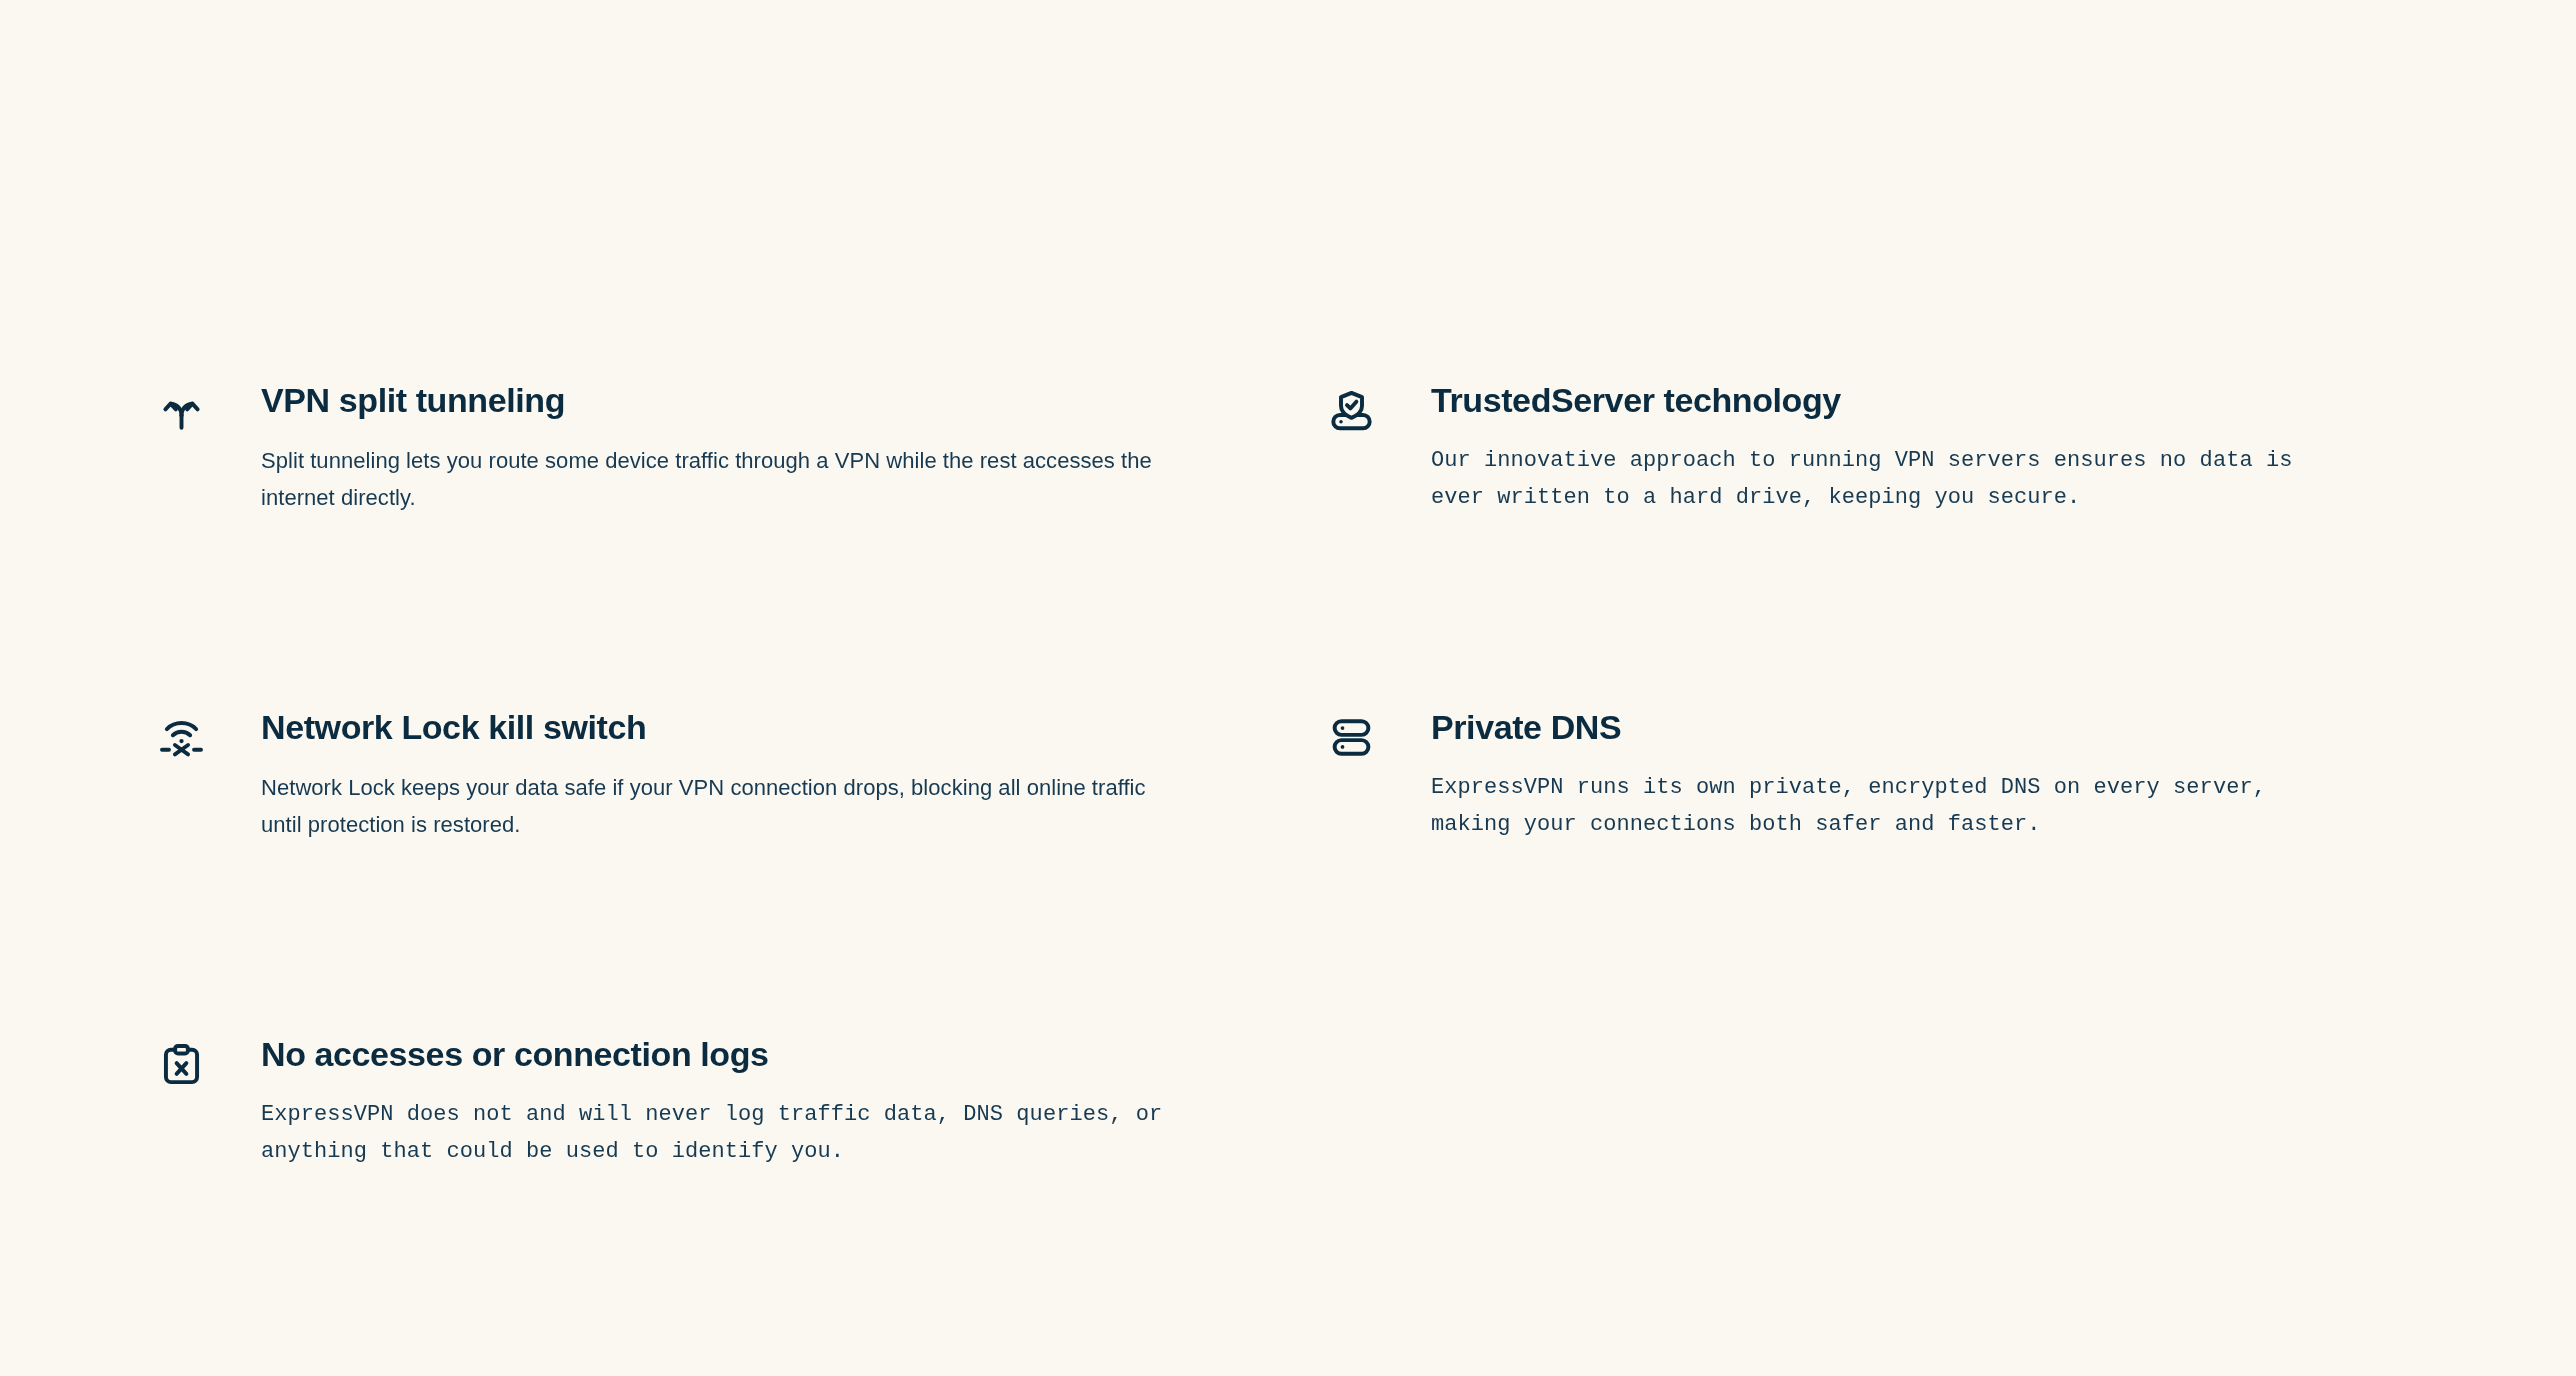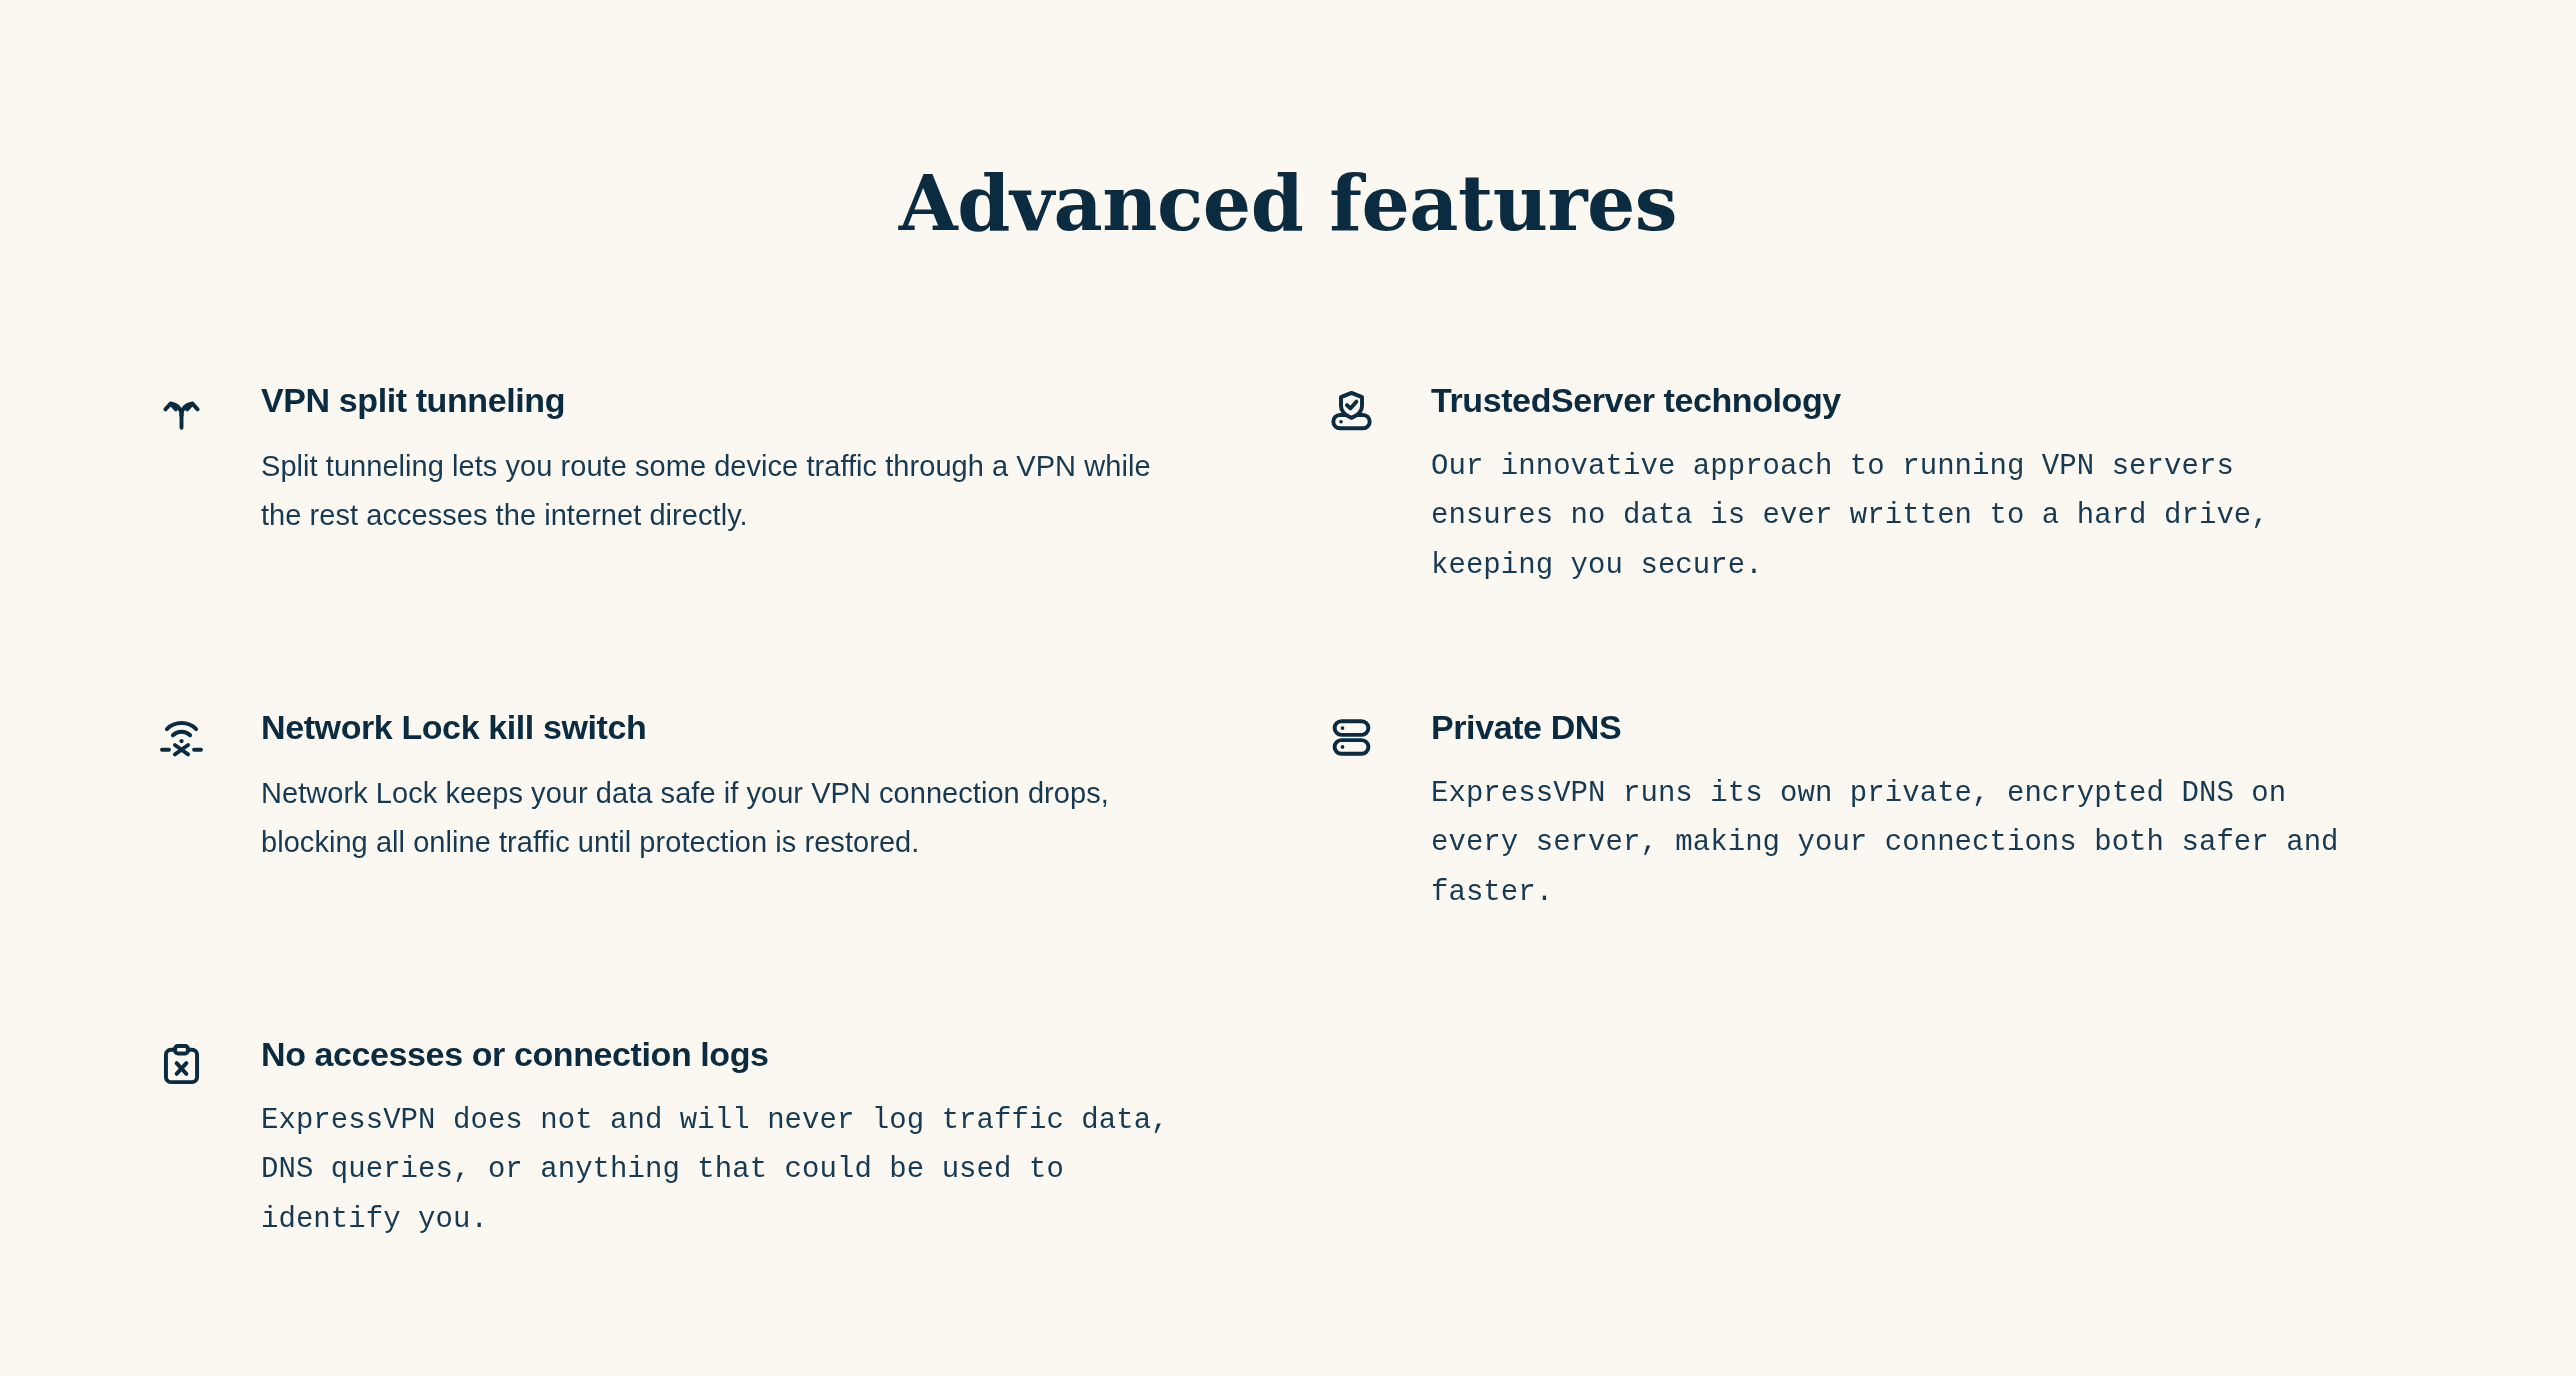--- a/index.html
+++ b/index.html
@@ -89,36 +89,35 @@
     line-height: 1.18;
     letter-spacing: -0.4px;
     color: #0b2b40;
     margin-bottom: 21.4px;
     white-space: nowrap;
   }
 
   .feature-desc {
     font-family: "Liberation Sans", sans-serif;
     font-weight: 400;
-    font-size: 29px;
+    font-size: 22px;
     line-height: 1.72;
     letter-spacing: 0.05px;
     color: #173a52;
     max-width: 906px;
   }
 
   
   .feature.col-right .feature-desc { max-width: 926px; font-family: Liberation Mono, monospace; }
 </style>
 </head>
 <body>
 
 <div class="page">
 
-  <h2 class="section-title">Advanced features</h2>
 
   <div class="features-grid">
 
     <div class="feature col-left">
       <div class="feature-icon">
         <svg viewBox="0 0 24 24" fill="none" stroke="currentColor" stroke-width="2.1" stroke-linecap="round" stroke-linejoin="round" aria-hidden="true">
           <path d="M12 21.2 V14.6"></path>
           <path d="M12 14.6 C12 10.6 8.9 8.4 6.2 8.4"></path>
           <path d="M12 14.6 C12 10.6 15.1 8.4 17.8 8.4"></path>
           <polyline points="3.4,11.4 6.2,8.3 9.0,11.4"></polyline>

